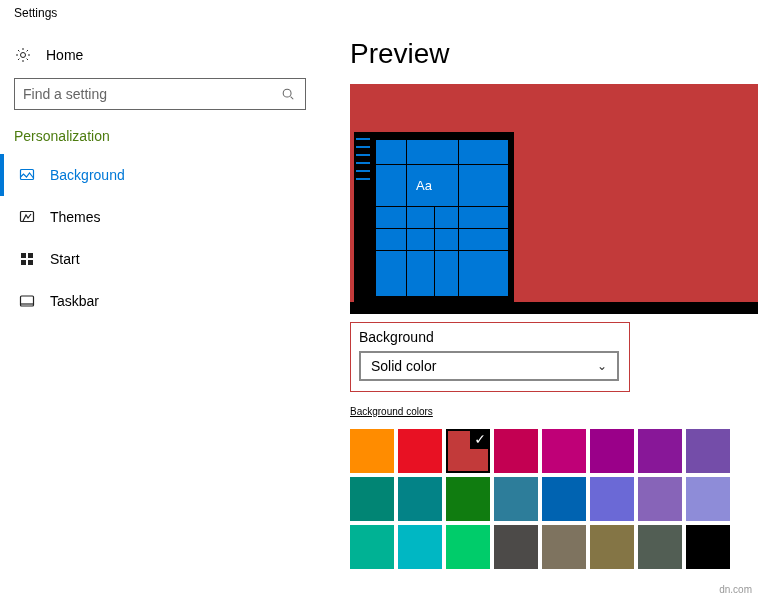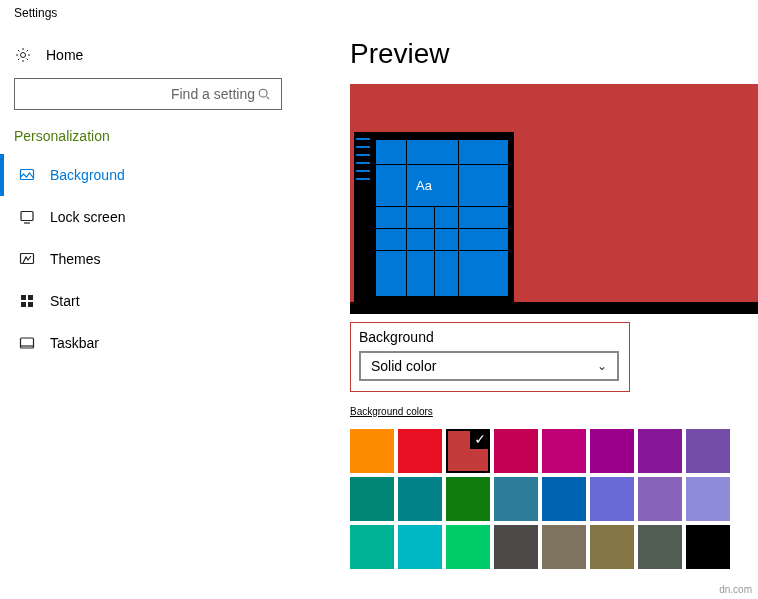--- a/index.html
+++ b/index.html
@@ -1,23 +1,23 @@
 <!DOCTYPE html>
 <html><head>
 <meta charset="utf-8">
 <style>
   * { box-sizing: border-box; margin: 0; padding: 0; font-family: "Segoe UI", Arial, sans-serif; }
   body { width: 758px; height: 599px; background: #fff; color: #000; overflow: hidden; position: relative; }
   .titlebar { padding: 6px 14px; font-size: 12px; }
-  .layout { display: flex; gap: 24px; }
+  .layout { display: flex; }
   .sidebar { width: 320px; padding: 10px 0 0 0; }
   .home-row { display: flex; align-items: center; gap: 14px; padding: 10px 14px 14px 14px; font-size: 14px; }
   .icon-slot { width: 18px; height: 18px; display: flex; align-items: center; justify-content: center; color: #222; }
   .search-wrap { padding: 0 14px 12px 14px; }
-  .search { width: 100%; height: 32px; border: 1px solid #666; display: flex; align-items: center; justify-content: flex-end; padding: 0 8px; font-size: 14px; color: #666; }
+  .search { width: 100%; height: 32px; border: 1px solid #666; display: flex; align-items: center; justify-content: space-between; padding: 0 8px; font-size: 14px; color: #666; }
   .section-header { padding: 6px 14px 10px 14px; color: #4d7c0f; font-size: 14px; }
   .nav-item { display: flex; align-items: center; gap: 14px; padding: 12px 14px; font-size: 14px; cursor: pointer; border-left: 4px solid transparent; }
   .nav-item.active { color: #0078d7; border-left: 4px solid #0078d7; }
   .nav-item.active .icon-slot { color: #0078d7; }
   .main { flex: 1; padding: 0 0 0 30px; }
   .heading { font-size: 28px; font-weight: 400; padding: 12px 0 14px 0; }
   .preview { width: 408px; height: 230px; background: #c23a3a; position: relative; }
   .preview-taskbar { position: absolute; left: 0; bottom: 0; width: 408px; height: 12px; background: #000; }
   .preview-start { position: absolute; left: 4px; bottom: 12px; width: 160px; height: 170px; background: #000; display: flex; }
   .start-left { width: 20px; padding: 6px 2px; display: flex; flex-direction: column; gap: 6px; }
@@ -72,29 +72,20 @@
 
     <div id="nav-list">
         <div class="nav-item active">
           <span class="icon-slot">
             <svg viewBox="0 0 16 16" width="16" height="16" fill="none" stroke="currentColor" stroke-width="1.2">
               <rect x="1.5" y="2.5" width="13" height="10" rx="1"></rect>
               <path d="M1.5 10l3-3 3 3 3-4 4 5"></path>
             </svg>
           </span>
           <span>Background</span>
-        </div>
-        <div class="nav-item">
-          <span class="icon-slot">
-            <svg viewBox="0 0 16 16" width="16" height="16" fill="none" stroke="currentColor" stroke-width="1.2">
-              <rect x="2" y="2.5" width="12" height="9" rx="1"></rect>
-              <line x1="5" y1="14" x2="11" y2="14"></line>
-            </svg>
-          </span>
-          <span>Lock screen</span>
         </div>
         <div class="nav-item">
           <span class="icon-slot">
             <svg viewBox="0 0 16 16" width="16" height="16" fill="none" stroke="currentColor" stroke-width="1.2">
               <rect x="1.5" y="2.5" width="13" height="10" rx="1"></rect>
               <path d="M4 12l3-6 2 3 3-4"></path>
             </svg>
           </span>
           <span>Themes</span>
         </div>

